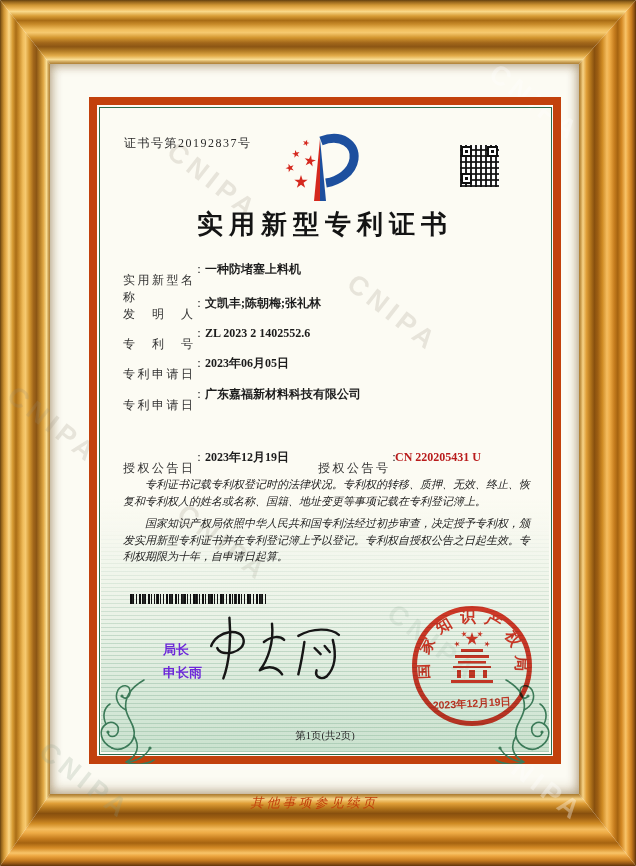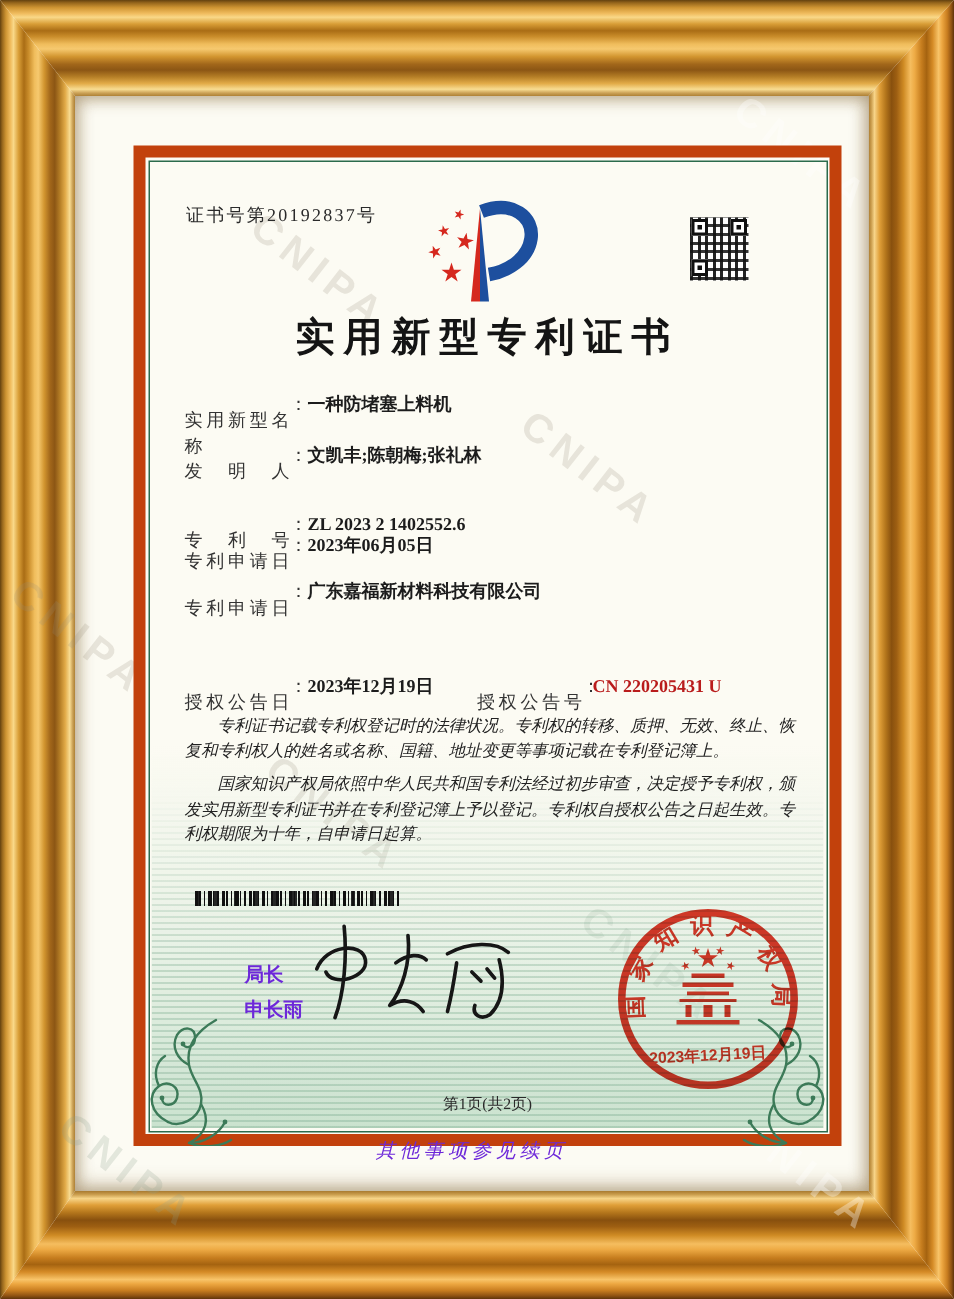--- a/index.html
+++ b/index.html
@@ -64,22 +64,22 @@
   .barcode{position:absolute;left:33px;top:489px;width:136px;height:10px;
     background-image:repeating-linear-gradient(90deg,#101010 0 1px,rgba(0,0,0,0) 1px 3px),
                      repeating-linear-gradient(90deg,#101010 0 2px,rgba(0,0,0,0) 2px 9px),
                      repeating-linear-gradient(90deg,rgba(16,16,16,.9) 0 3px,rgba(0,0,0,0) 3px 13px);}
   .dir{position:absolute;left:34px;font-size:13px;font-weight:bold;color:#6d28d9;
        font-family:Liberation Mono, monospace;margin-left:32px;}
   .dir.t{top:536px;} .dir.n{top:559px;}
   .sig{position:absolute;left:100px;top:506px;width:152px;height:72px;}
   .seal{position:absolute;left:312px;top:498px;width:126px;height:126px;opacity:.93;mix-blend-mode:multiply;z-index:3;}
   .pagenote{position:absolute;left:0;right:0;top:624px;text-align:center;font-size:10.5px;color:#2a2a2a;}
-  .contnote{position:absolute;left:0;right:0;top:694px;text-align:center;font-size:13px;font-style:italic;
-            letter-spacing:3px;color:#6d28d9;z-index:2;}
+  .contnote{position:absolute;left:0;right:0;top:730px;text-align:center;font-size:13px;font-style:italic;
+            letter-spacing:3px;color:#c2410c;z-index:2;}
 </style>
 </head>
 <body>
 
 <div class="strip f-top"></div>
 <div class="strip f-left"></div>
 <div class="strip f-right"></div>
 <div class="strip f-bottom"></div>
 
 <div class="paper">
@@ -153,21 +153,21 @@
     </div>
 
     <div class="title">实用新型专利证书</div>
 
     <div class="row" style="top:156px">
       <span class="flabel">实用新型名称</span><span class="fcolon">：</span><span class="fvalue">一种防堵塞上料机</span>
     </div>
     <div class="row" style="top:190px">
       <span class="flabel">发明人</span><span class="fcolon">：</span><span class="fvalue">文凯丰;陈朝梅;张礼林</span>
     </div>
-    <div class="row" style="top:236px">
+    <div class="row" style="top:220px">
       <span class="flabel">专利号</span><span class="fcolon">：</span><span class="fvalue">ZL 2023 2 1402552.6</span>
     </div>
     <div class="row" style="top:250px">
       <span class="flabel">专利申请日</span><span class="fcolon">：</span><span class="fvalue">2023年06月05日</span>
     </div>
     <div class="row" style="top:281px">
       <span class="flabel">专利申请日</span><span class="fcolon">：</span><span class="fvalue">广东嘉福新材料科技有限公司</span>
     </div>
     <div class="row" style="top:344px">
       <span class="flabel">授权公告日</span><span class="fcolon">：</span><span class="fvalue">2023年12月19日</span>

